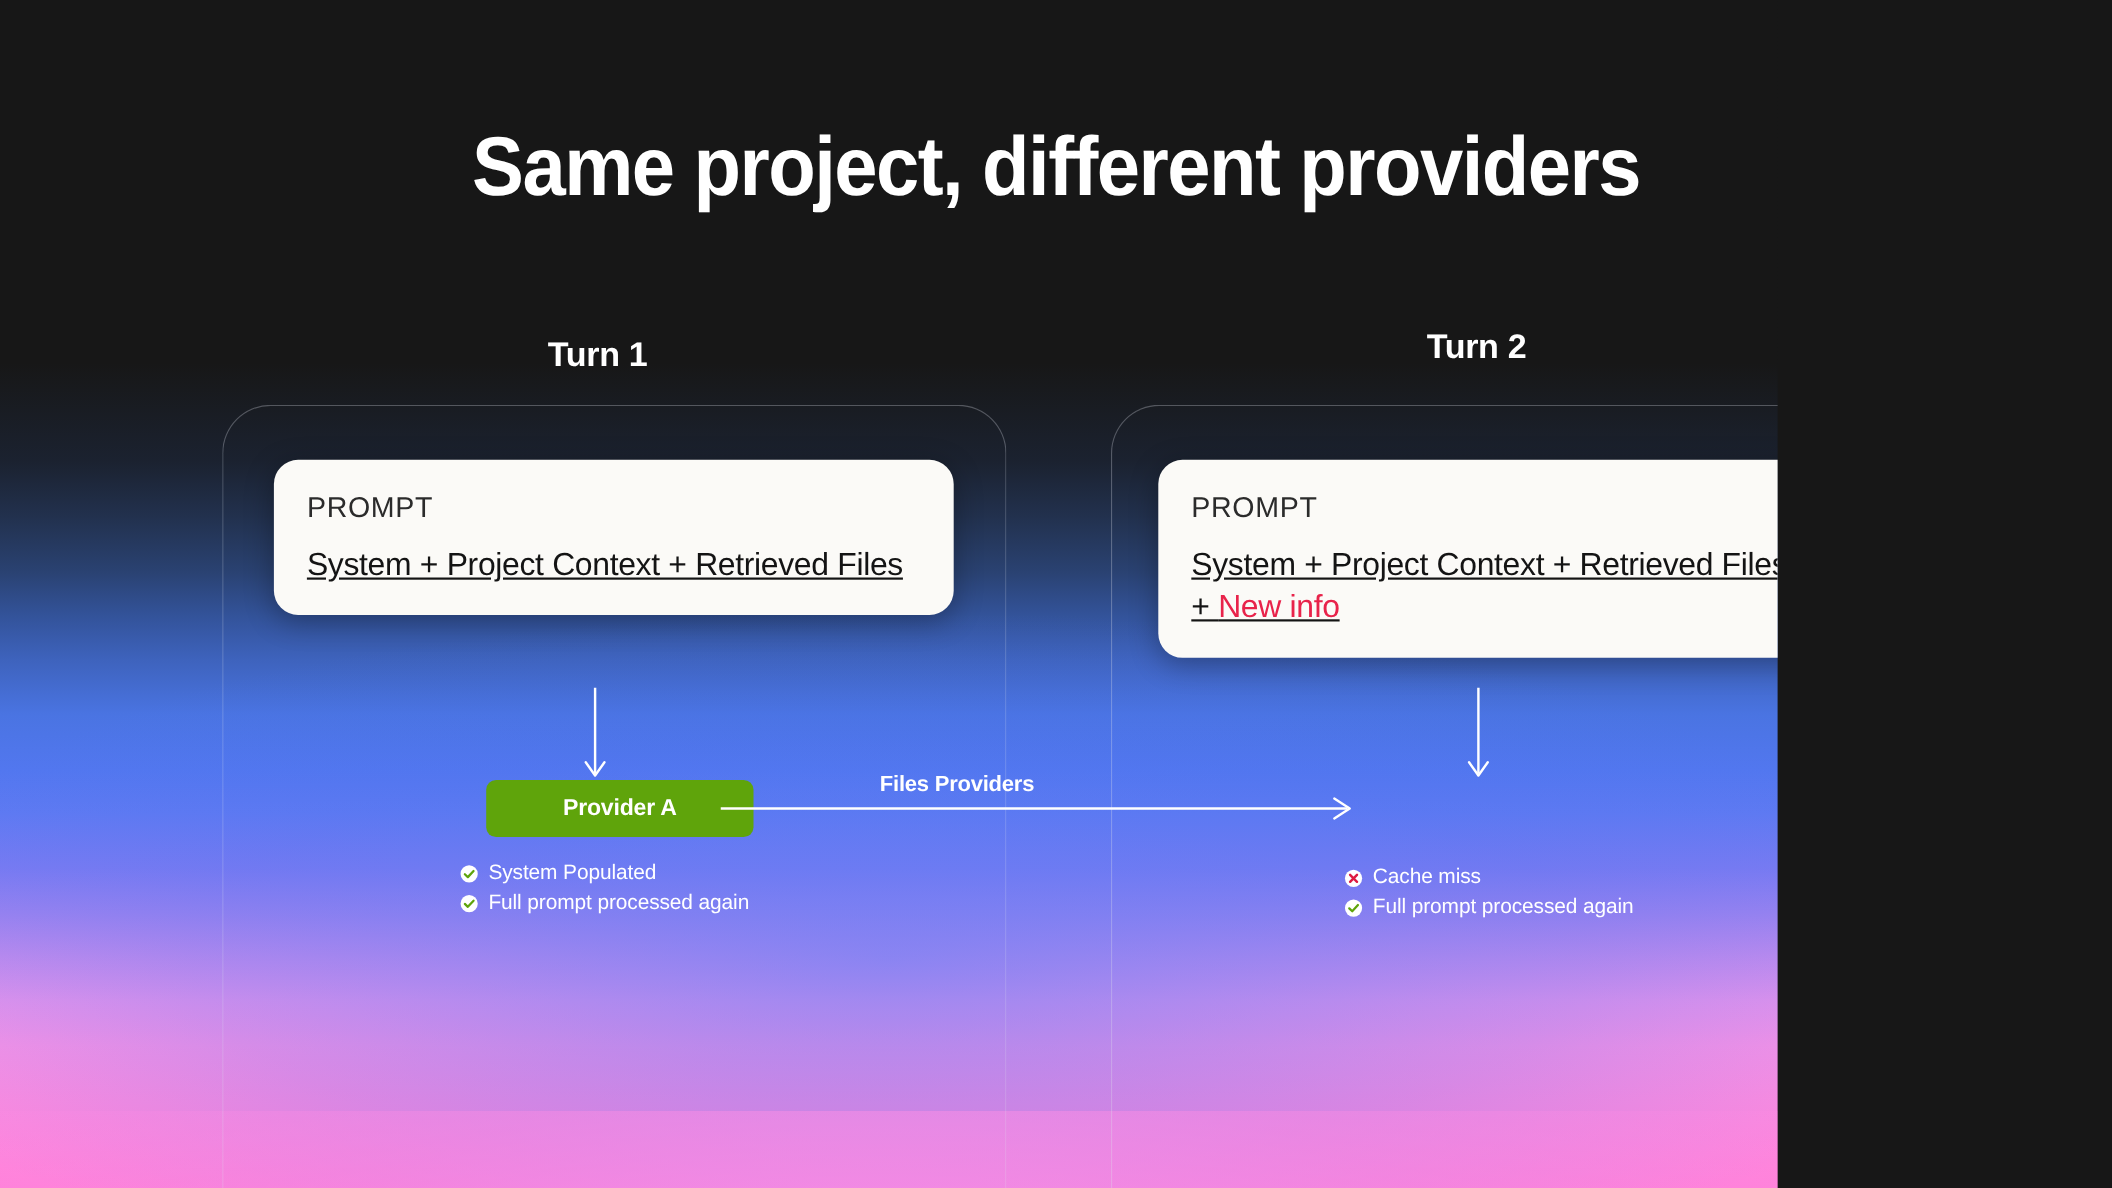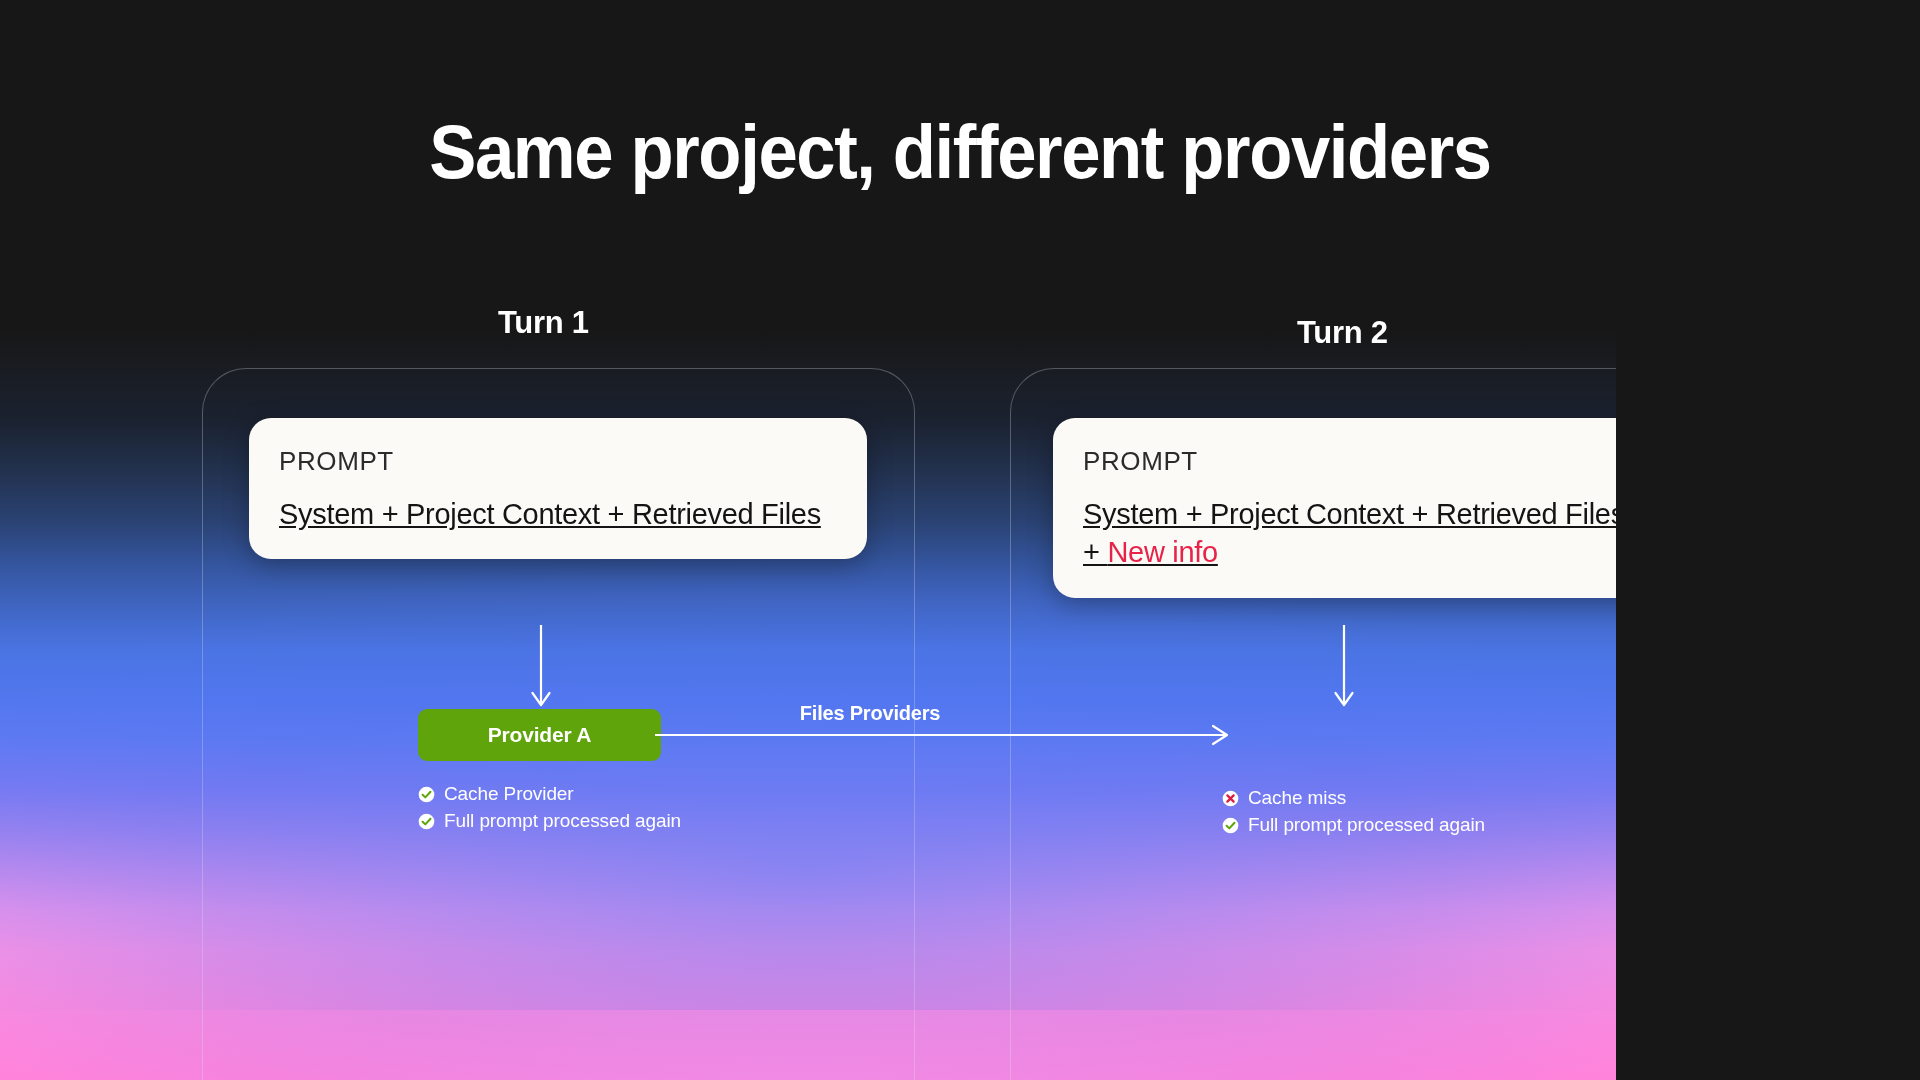--- a/index.html
+++ b/index.html
@@ -81,21 +81,21 @@
   
   .turn-label {
     position:absolute;
     color:#ffffff;
     font-size:31px;
     font-weight:bold;
     letter-spacing:-0.3px;
     white-space:nowrap;
   }
   #turn-1-label { left:498px; top:305px; }
-  #turn-2-label { left:1297px; top:315px; }
+  #turn-2-label { left:1297px; top:297px; }
 
   
   .panel {
     position:absolute;
     border:1px solid rgba(220,225,235,0.30);
     border-bottom:none;
     border-radius:44px 44px 0 0;
   }
   #panel-turn-1 { left:202px;  top:368px; width:713px; height:712px; }
   #panel-turn-2 { left:1010px; top:368px; width:713px; height:712px; }
@@ -139,21 +139,21 @@
     display:flex;
     align-items:center;
     justify-content:center;
     color:#ffffff;
     font-size:21px;
     font-weight:bold;
     letter-spacing:-0.2px;
     white-space:nowrap;
   }
   #provider-a-button {
-    left:418px; top:709px; width:243px;
+    left:442px; top:709px; width:243px;
     background:#5FA40B;
   }
   #provider-b-button {
     left:1222px; top:709px; width:243px;
     background:#DE1B42;
   }
 
   
   #switch-arrow { position:absolute; left:655px; top:718px; }
   #switch-providers-label {
@@ -238,21 +238,21 @@
     <polyline points="558,8 572,17 558,26" fill="none" stroke="#ffffff" stroke-width="2.2" stroke-linecap="round" stroke-linejoin="round"></polyline>
   </svg>
   <div id="switch-providers-label">Files Providers</div>
 
   <div class="status-list" id="status-list-turn-1">
     <div class="status-item">
       <svg class="status-icon" width="17" height="17" viewBox="0 0 20 20">
         <circle cx="10" cy="10" r="9.2" fill="#ffffff"></circle>
         <polyline points="5.4,10.3 8.6,13.4 14.7,6.8" fill="none" stroke="#5FA40B" stroke-width="2.4" stroke-linecap="round" stroke-linejoin="round"></polyline>
       </svg>
-      <span>Cache Provider</span>
+      <span>System Populated</span>
     </div>
     <div class="status-item">
       <svg class="status-icon" width="17" height="17" viewBox="0 0 20 20">
         <circle cx="10" cy="10" r="9.2" fill="#ffffff"></circle>
         <polyline points="5.4,10.3 8.6,13.4 14.7,6.8" fill="none" stroke="#5FA40B" stroke-width="2.4" stroke-linecap="round" stroke-linejoin="round"></polyline>
       </svg>
       <span>Full prompt processed again</span>
     </div>
   </div>
 

